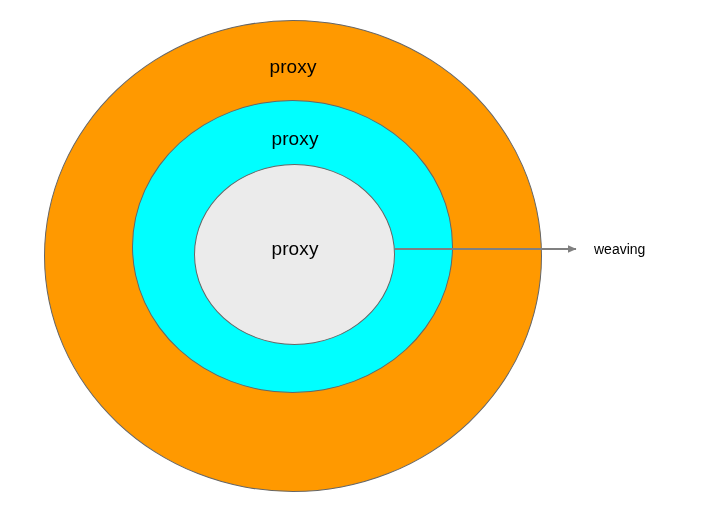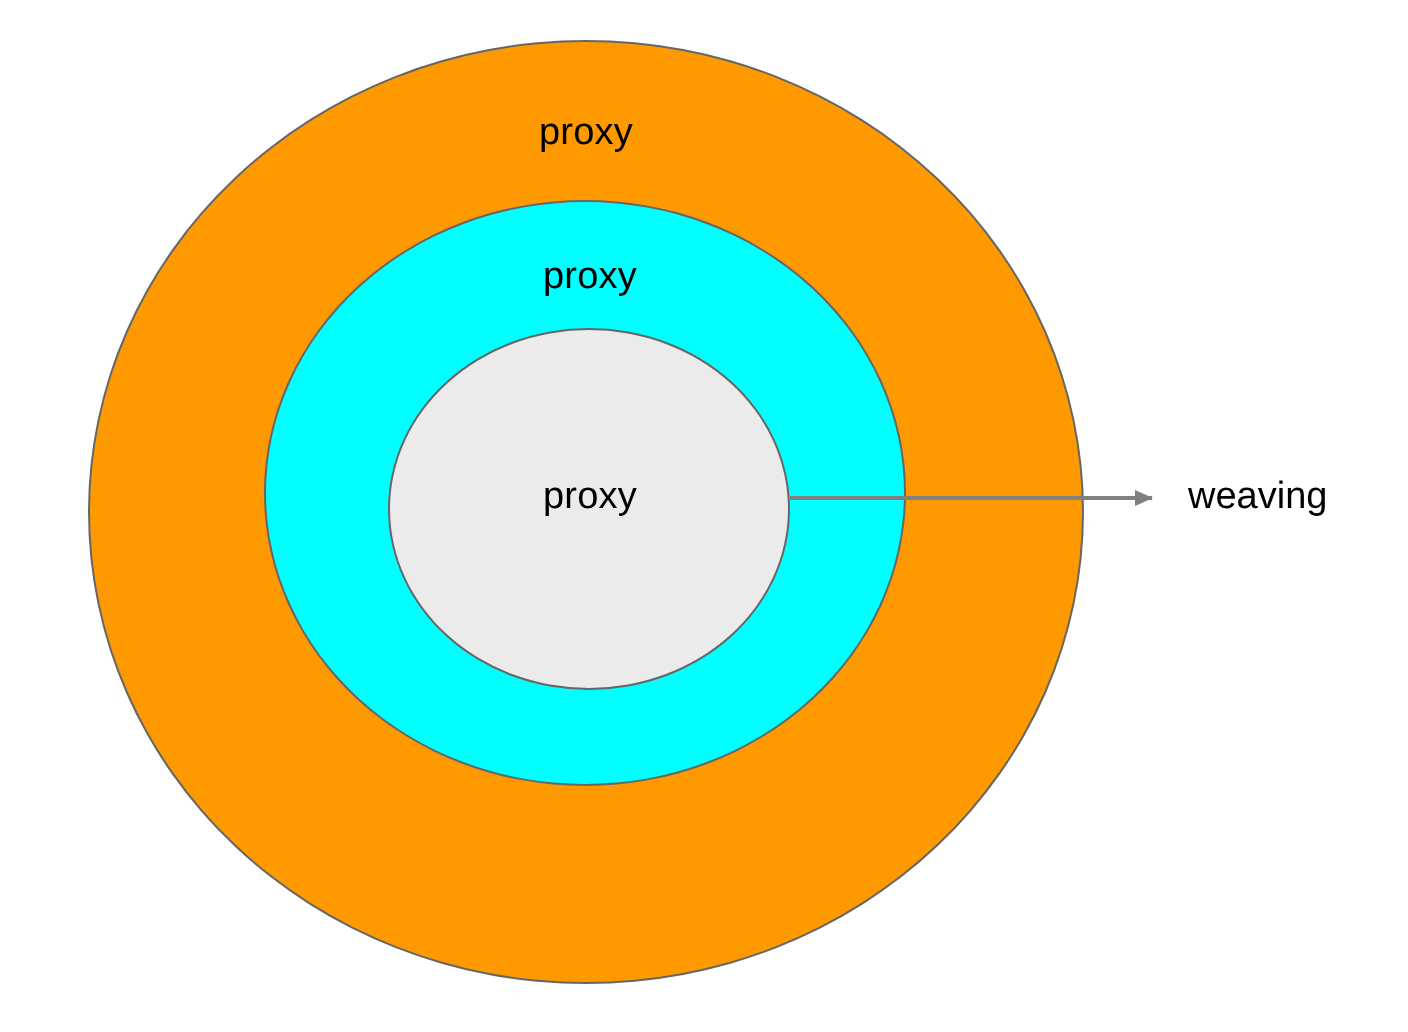--- a/index.html
+++ b/index.html
@@ -55,21 +55,21 @@
     letter-spacing: 0.1px;
   }
   #proxy-label  { left: 293px; top: 67px; }
   #target-label { left: 295px; top: 139px; }
   #advice-label { left: 295px; top: 249px; }
   #weaving-label {
     position: absolute;
     left: 594px;
     top: 249px;
     transform: translateY(-50%);
-    font-size: 19px;
+    font-size: 14px;
     line-height: 22px;
     color: #000000;
     white-space: nowrap;
   }
   #weaving-arrow {
     position: absolute;
     left: 390px;
     top: 233px;
     width: 195px;
     height: 32px;

